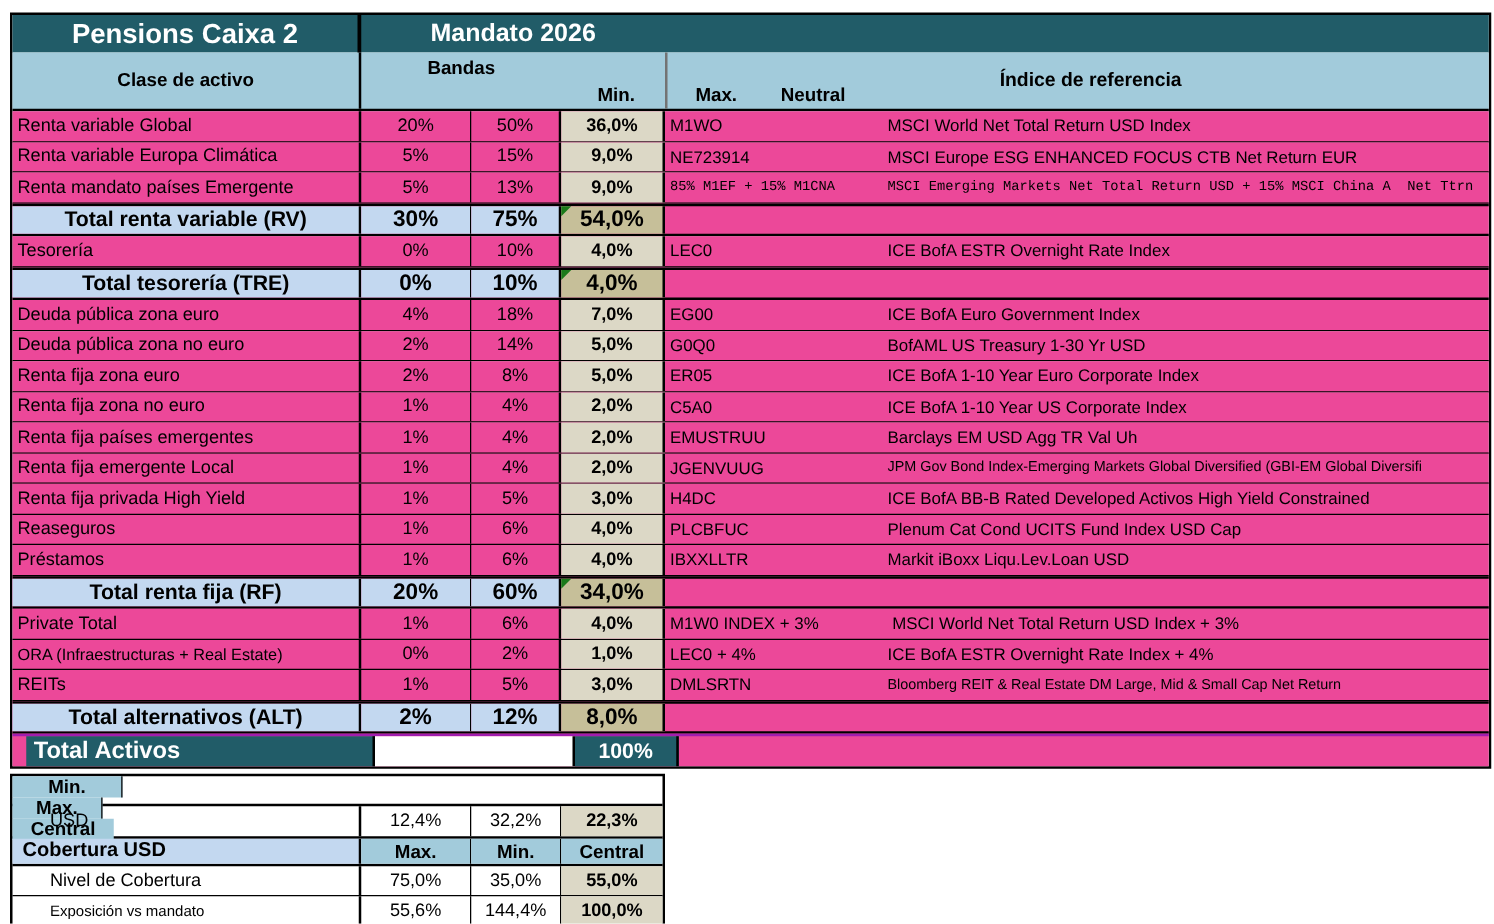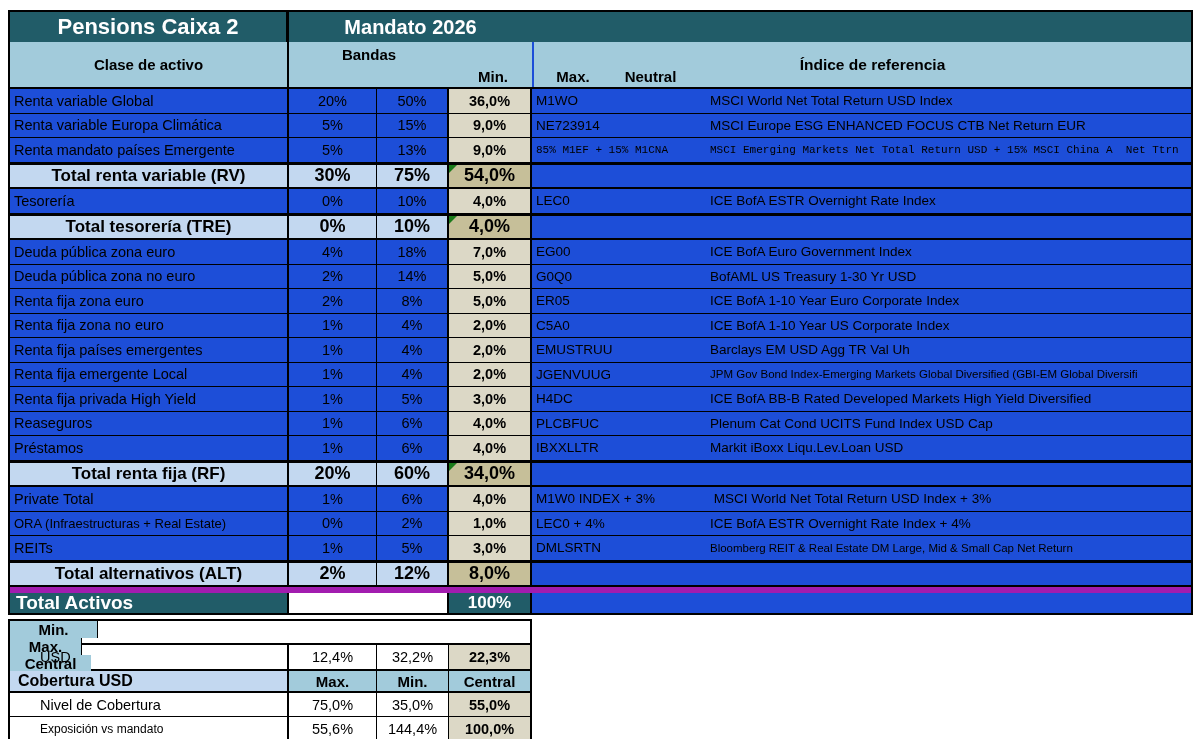--- a/index.html
+++ b/index.html
@@ -20,26 +20,26 @@
   
   .hdr-row{height:47px;background:#a2cbdb;border-bottom:2px solid #000;}
   .h-name{width:279px;border-right:2px solid #000;display:flex;align-items:center;justify-content:center;font-weight:bold;font-size:15px;}
   .h-bands{width:243px;display:flex;flex-direction:row;}
   .h-bands-top{height:22px;display:flex;}
   .h-bandslbl{width:160px;text-align:center;font-weight:bold;font-size:15px;padding-top:4px;}
   .h-bands-bottom{flex:1;display:flex;align-items:flex-end;padding-bottom:2px;}
   .h-min{width:88px;text-align:center;font-weight:bold;font-size:15px;}
   .h-max{width:72px;text-align:center;font-weight:bold;font-size:15px;}
   .h-neutral{width:83px;text-align:center;font-weight:bold;font-size:15px;}
-  .h-index{flex:1;border-left:2px solid #1d4ed8;display:flex;align-items:center;justify-content:center;font-weight:bold;font-size:15.5px;padding-left:20px;}
-
-  
-  .trow{height:24.5px;background:#1d4ed8;}
+  .h-index{flex:1;border-left:2px solid #737373;display:flex;align-items:center;justify-content:center;font-weight:bold;font-size:15.5px;padding-left:20px;}
+
+  
+  .trow{height:24.5px;background:#ec4899;}
   .trow.total{height:26.5px;border-top:2px solid #000;border-bottom:2px solid #000;}
-  .trow.grand{height:26px;border-top:6px solid #a21caf;}
+  .trow.grand{height:26px;border-top:2px solid #a21caf;padding-left:11px;}
   .c-name{width:279px;border-right:2px solid #000;display:flex;align-items:center;padding-left:4px;font-size:14.5px;overflow:hidden;white-space:nowrap;}
   .c-min{width:88px;border-right:1px solid #000;display:flex;align-items:center;justify-content:center;font-size:14.5px;}
   .c-max{width:72px;border-right:2px solid #000;display:flex;align-items:center;justify-content:center;font-size:14.5px;}
   .c-neutral{width:83px;border-right:2px solid #000;display:flex;align-items:center;justify-content:center;font-size:14.5px;font-weight:bold;background:#dcd8c6;position:relative;}
   .c-index{flex:1;display:flex;overflow:hidden;}
   .c-code{width:178px;display:flex;align-items:center;padding-left:4px;font-size:13.5px;white-space:pre;overflow:hidden;}
   .c-desc{flex:1;display:flex;align-items:center;font-size:13.5px;white-space:pre;overflow:hidden;}
   .small-txt{font-size:11px !important;font-family:Liberation Mono, monospace;}
   .smallish-txt{font-size:11.5px !important;}
   .small-name{font-size:13px !important;}
@@ -212,21 +212,21 @@
             <div class="c-desc smallish-txt">JPM Gov Bond Index-Emerging Markets Global Diversified (GBI-EM Global Diversifi</div>
           </div>
         </div>
         <div class="row trow data b-bot">
           <div class="c-name">Renta fija privada High Yield</div>
           <div class="c-min">1%</div>
           <div class="c-max">5%</div>
           <div class="c-neutral">3,0%</div>
           <div class="c-index">
             <div class="c-code">H4DC</div>
-            <div class="c-desc">ICE BofA BB-B Rated Developed Markets High Yield Diversified</div>
+            <div class="c-desc">ICE BofA BB-B Rated Developed Activos High Yield Constrained</div>
           </div>
         </div>
         <div class="row trow data b-bot">
           <div class="c-name">Reaseguros</div>
           <div class="c-min">1%</div>
           <div class="c-max">6%</div>
           <div class="c-neutral">4,0%</div>
           <div class="c-index">
             <div class="c-code">PLCBFUC</div>
             <div class="c-desc">Plenum Cat Cond UCITS Fund Index USD Cap</div>

